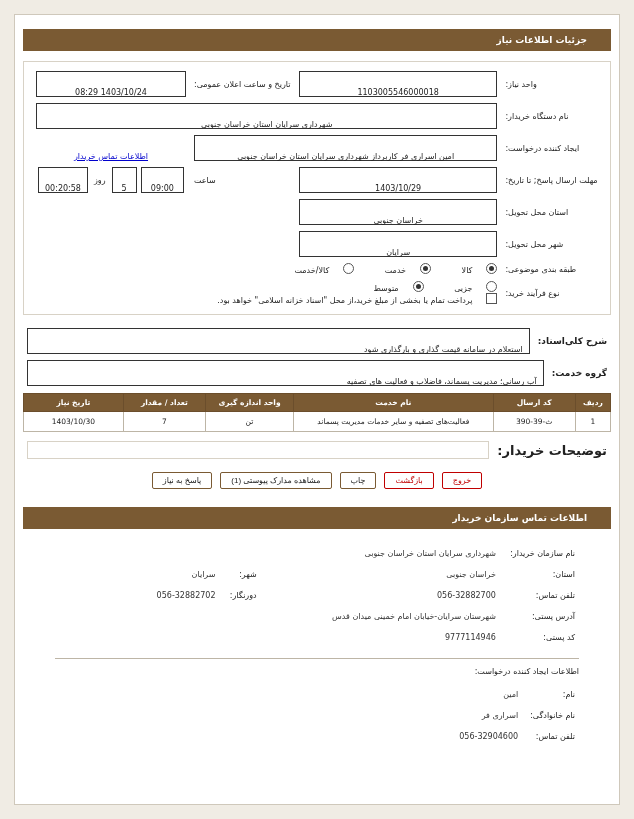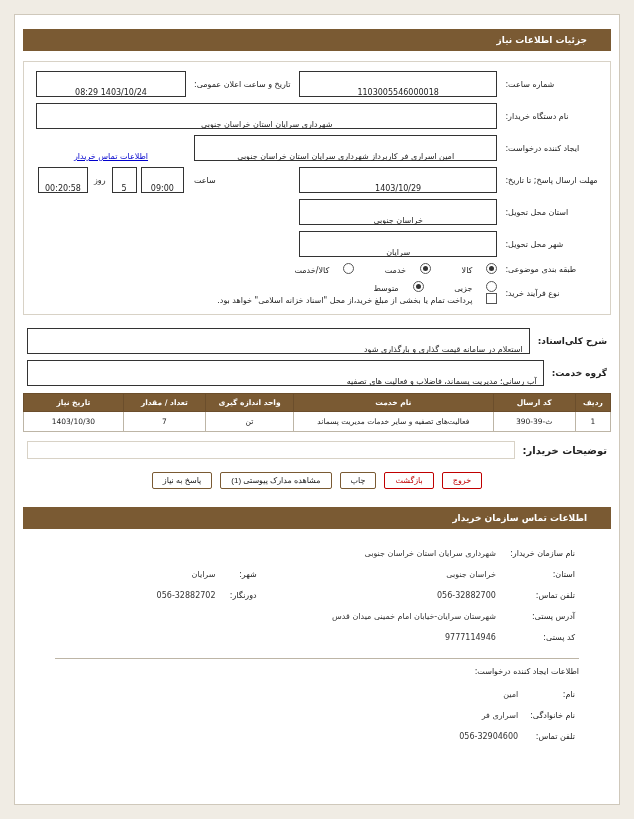--- a/index.html
+++ b/index.html
@@ -63,37 +63,37 @@
     padding:3px 10px;border-radius:2px;cursor:pointer;white-space:nowrap;
   }
   .btn.red{color:#c00000;border-color:#c00000;}
   .contact-wrap{padding:4px 40px 0 40px;}
   table.contact{width:100%;border-collapse:collapse;font-size:8px;}
   table.contact td{padding:6px 4px;vertical-align:top;}
   table.contact td.k{text-align:right;white-space:nowrap;color:#222;width:1%;padding-left:8px;}
   table.contact td.v{text-align:right;color:#333;}
   .hr{border:0;border-top:1px solid #bdb5a6;margin:10px 0 8px 0;}
   .mini{font-size:8px;text-align:right;margin:6px 0 8px 0;}
-  .desc-label{font-size:10px;font-weight:bold;text-align:left;white-space:nowrap;}
+  .desc-label{font-size:13px;font-weight:bold;text-align:left;white-space:nowrap;}
   .inline-lbl{font-size:8px;white-space:nowrap;}
 </style>
 </head>
 <body>
 
 <div class="watermark">سامانه</div>
 
 <div class="page">
 
   <div class="section-title">جزئیات اطلاعات نیاز</div>
 
   <div class="panel">
     <table class="form">
       <tbody>
           <tr>
-        <td class="lbl">شماره ساعت:</td>
+        <td class="lbl">واحد نیاز:</td>
         <td style="width:34%">
               <span class="fld">1103005546000018</span>
             </td>
         <td class="lbl">تاریخ و ساعت اعلان عمومی:</td>
         <td style="width:26%">
               <span class="fld">1403/10/24  08:29</span>
             </td>
       </tr>
       <tr>
         <td class="lbl">نام دستگاه خریدار:</td>

